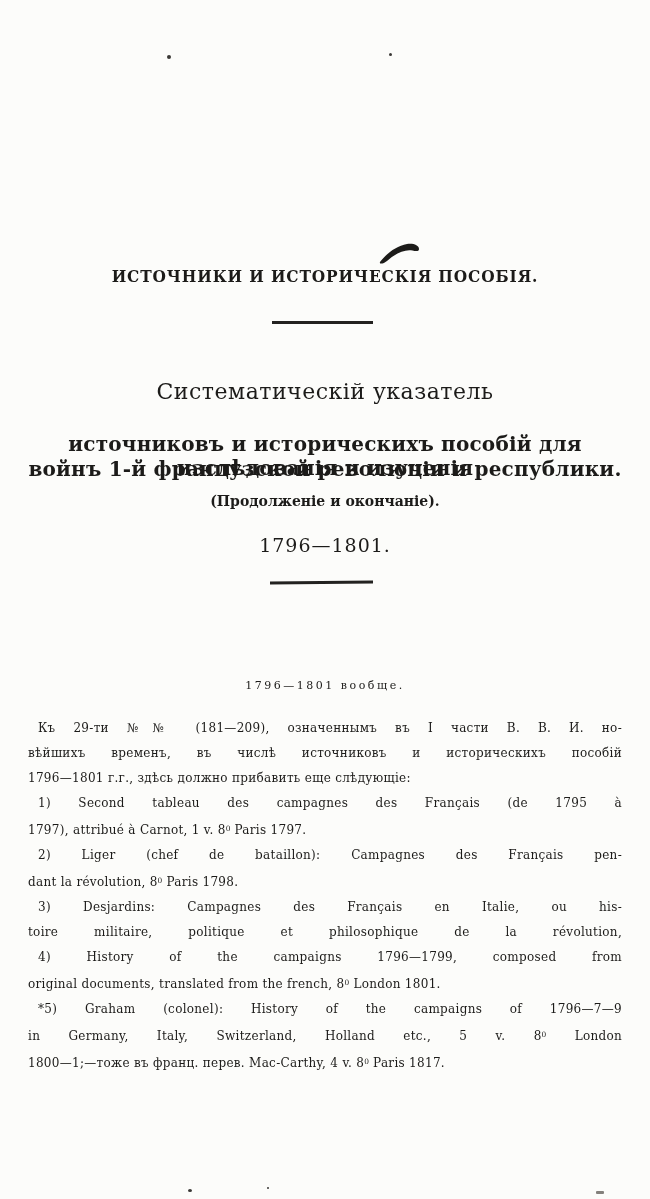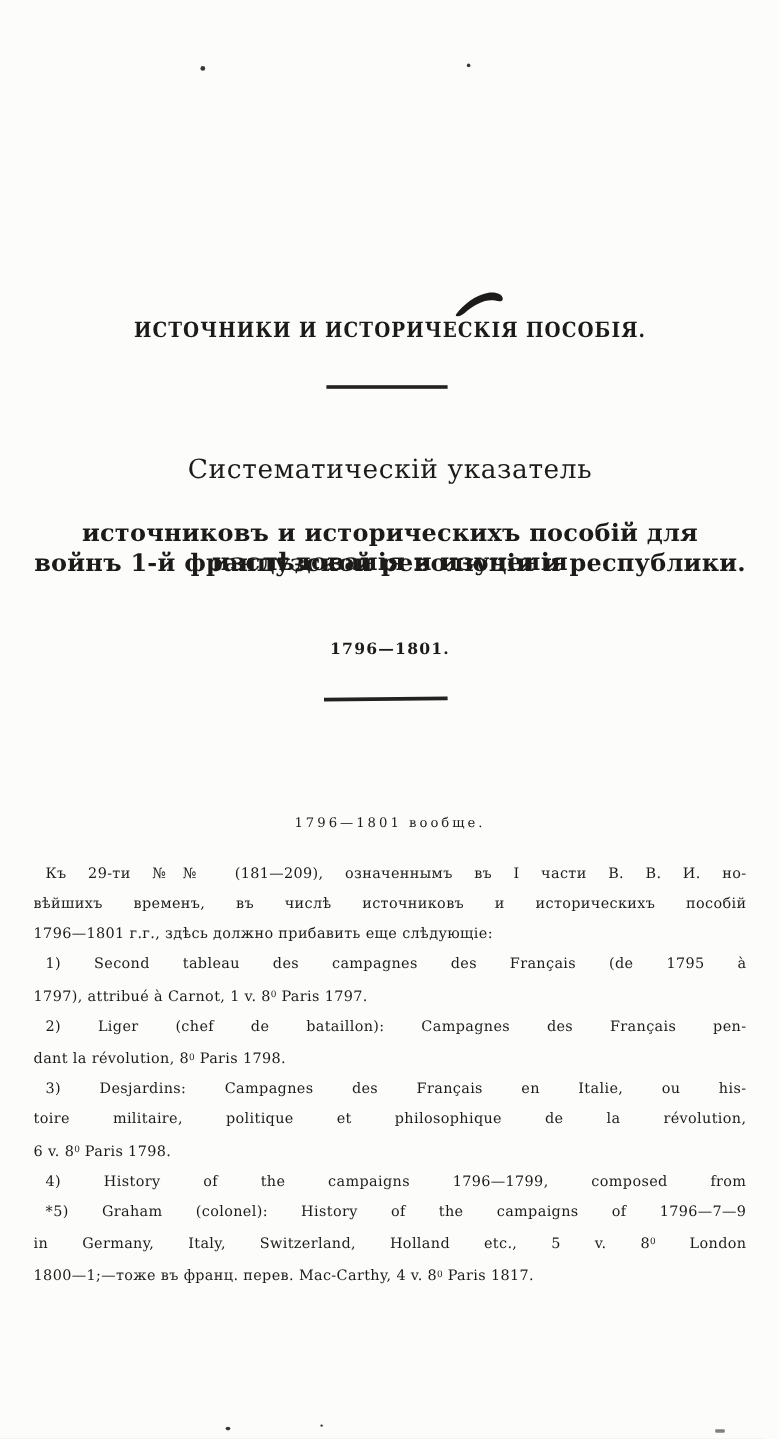--- a/index.html
+++ b/index.html
@@ -27,21 +27,21 @@
   .rule-mid { top: 581px; left: 270px; width: 103px; transform: rotate(-0.6deg); }
 
   .main-title {
     top: 379px;
     font-weight: 400; font-size: 22px; letter-spacing: 0.5px;
   }
   .subtitle { font-weight: 700; font-size: 20px; letter-spacing: 0.2px; }
   .subtitle-1 { top: 432px; }
   .subtitle-2 { top: 457px; }
   .continuation { top: 493px; font-weight: 700; font-size: 14px; }
-  .date-range { top: 534px; font-weight: 700; font-size: 13px; letter-spacing: 1px; }
+  .date-range { top: 534px; font-weight: 400; font-size: 19px; letter-spacing: 1px; }
 
   .section-heading { top: 637px; font-size: 18px; letter-spacing: 2.5px; }
   .section-subheading { top: 679px; font-size: 11px; letter-spacing: 2.5px; }
 
   .body-text {
     position: absolute;
     top: 716px; left: 28px; width: 594px;
     font-size: 12px; line-height: 25px; letter-spacing: 0.3px;
   }
   .para { margin: 0; }
@@ -69,20 +69,21 @@
 
   <div class="abs center running-head">ИСТОЧНИКИ И ИСТОРИЧЕСКІЯ ПОСОБІЯ.</div>
 
   <div class="rule rule-top"></div>
 
   <div class="abs center main-title">Систематическій указатель</div>
 
   <div class="abs center subtitle subtitle-1">источниковъ и историческихъ пособій для изслѣдованія и изученія</div>
   <div class="abs center subtitle subtitle-2">войнъ 1-й французской революціи и республики.</div>
 
+  <div class="abs center continuation">(Продолженіе и окончаніе).</div>
 
   <div class="abs center date-range">1796—1801.</div>
 
   <div class="rule rule-mid"></div>
 
 
   <div class="abs center section-subheading">1796—1801 вообще.</div>
 
   <div class="body-text">
       <div class="para">
@@ -94,24 +95,24 @@
         <div class="tline firstline">1) Second tableau des campagnes des Français (de 1795 à</div>
         <div class="tline lastline">1797), attribué à Carnot, 1 v. 8<sup class="sup0">0</sup> Paris 1797.</div>
       </div>
       <div class="para">
         <div class="tline firstline">2) Liger (chef de bataillon): Campagnes des Français pen-</div>
         <div class="tline lastline">dant la révolution, 8<sup class="sup0">0</sup> Paris 1798.</div>
       </div>
       <div class="para">
         <div class="tline firstline">3) Desjardins: Campagnes des Français en Italie, ou his-</div>
         <div class="tline">toire militaire, politique et philosophique de la révolution,</div>
-        <div class="tline lastline">6 v. 8<sup class="sup0">0</sup> Paris 1798.</div>
       </div>
       <div class="para">
         <div class="tline firstline">4) History of the campaigns 1796—1799, composed from</div>
+        <div class="tline lastline">original documents, translated from the french, 8<sup class="sup0">0</sup> London 1801.</div>
       </div>
       <div class="para">
         <div class="tline firstline">*5) Graham (colonel): History of the campaigns of 1796—7—9</div>
         <div class="tline">in Germany, Italy, Switzerland, Holland etc., 5 v. 8<sup class="sup0">0</sup> London</div>
         <div class="tline lastline">1800—1;—тоже въ франц. перев. Mac-Carthy, 4 v. 8<sup class="sup0">0</sup> Paris 1817.</div>
       </div>
     </div>
 
   <div class="speck speck-1"></div>
   <div class="speck speck-2"></div>

